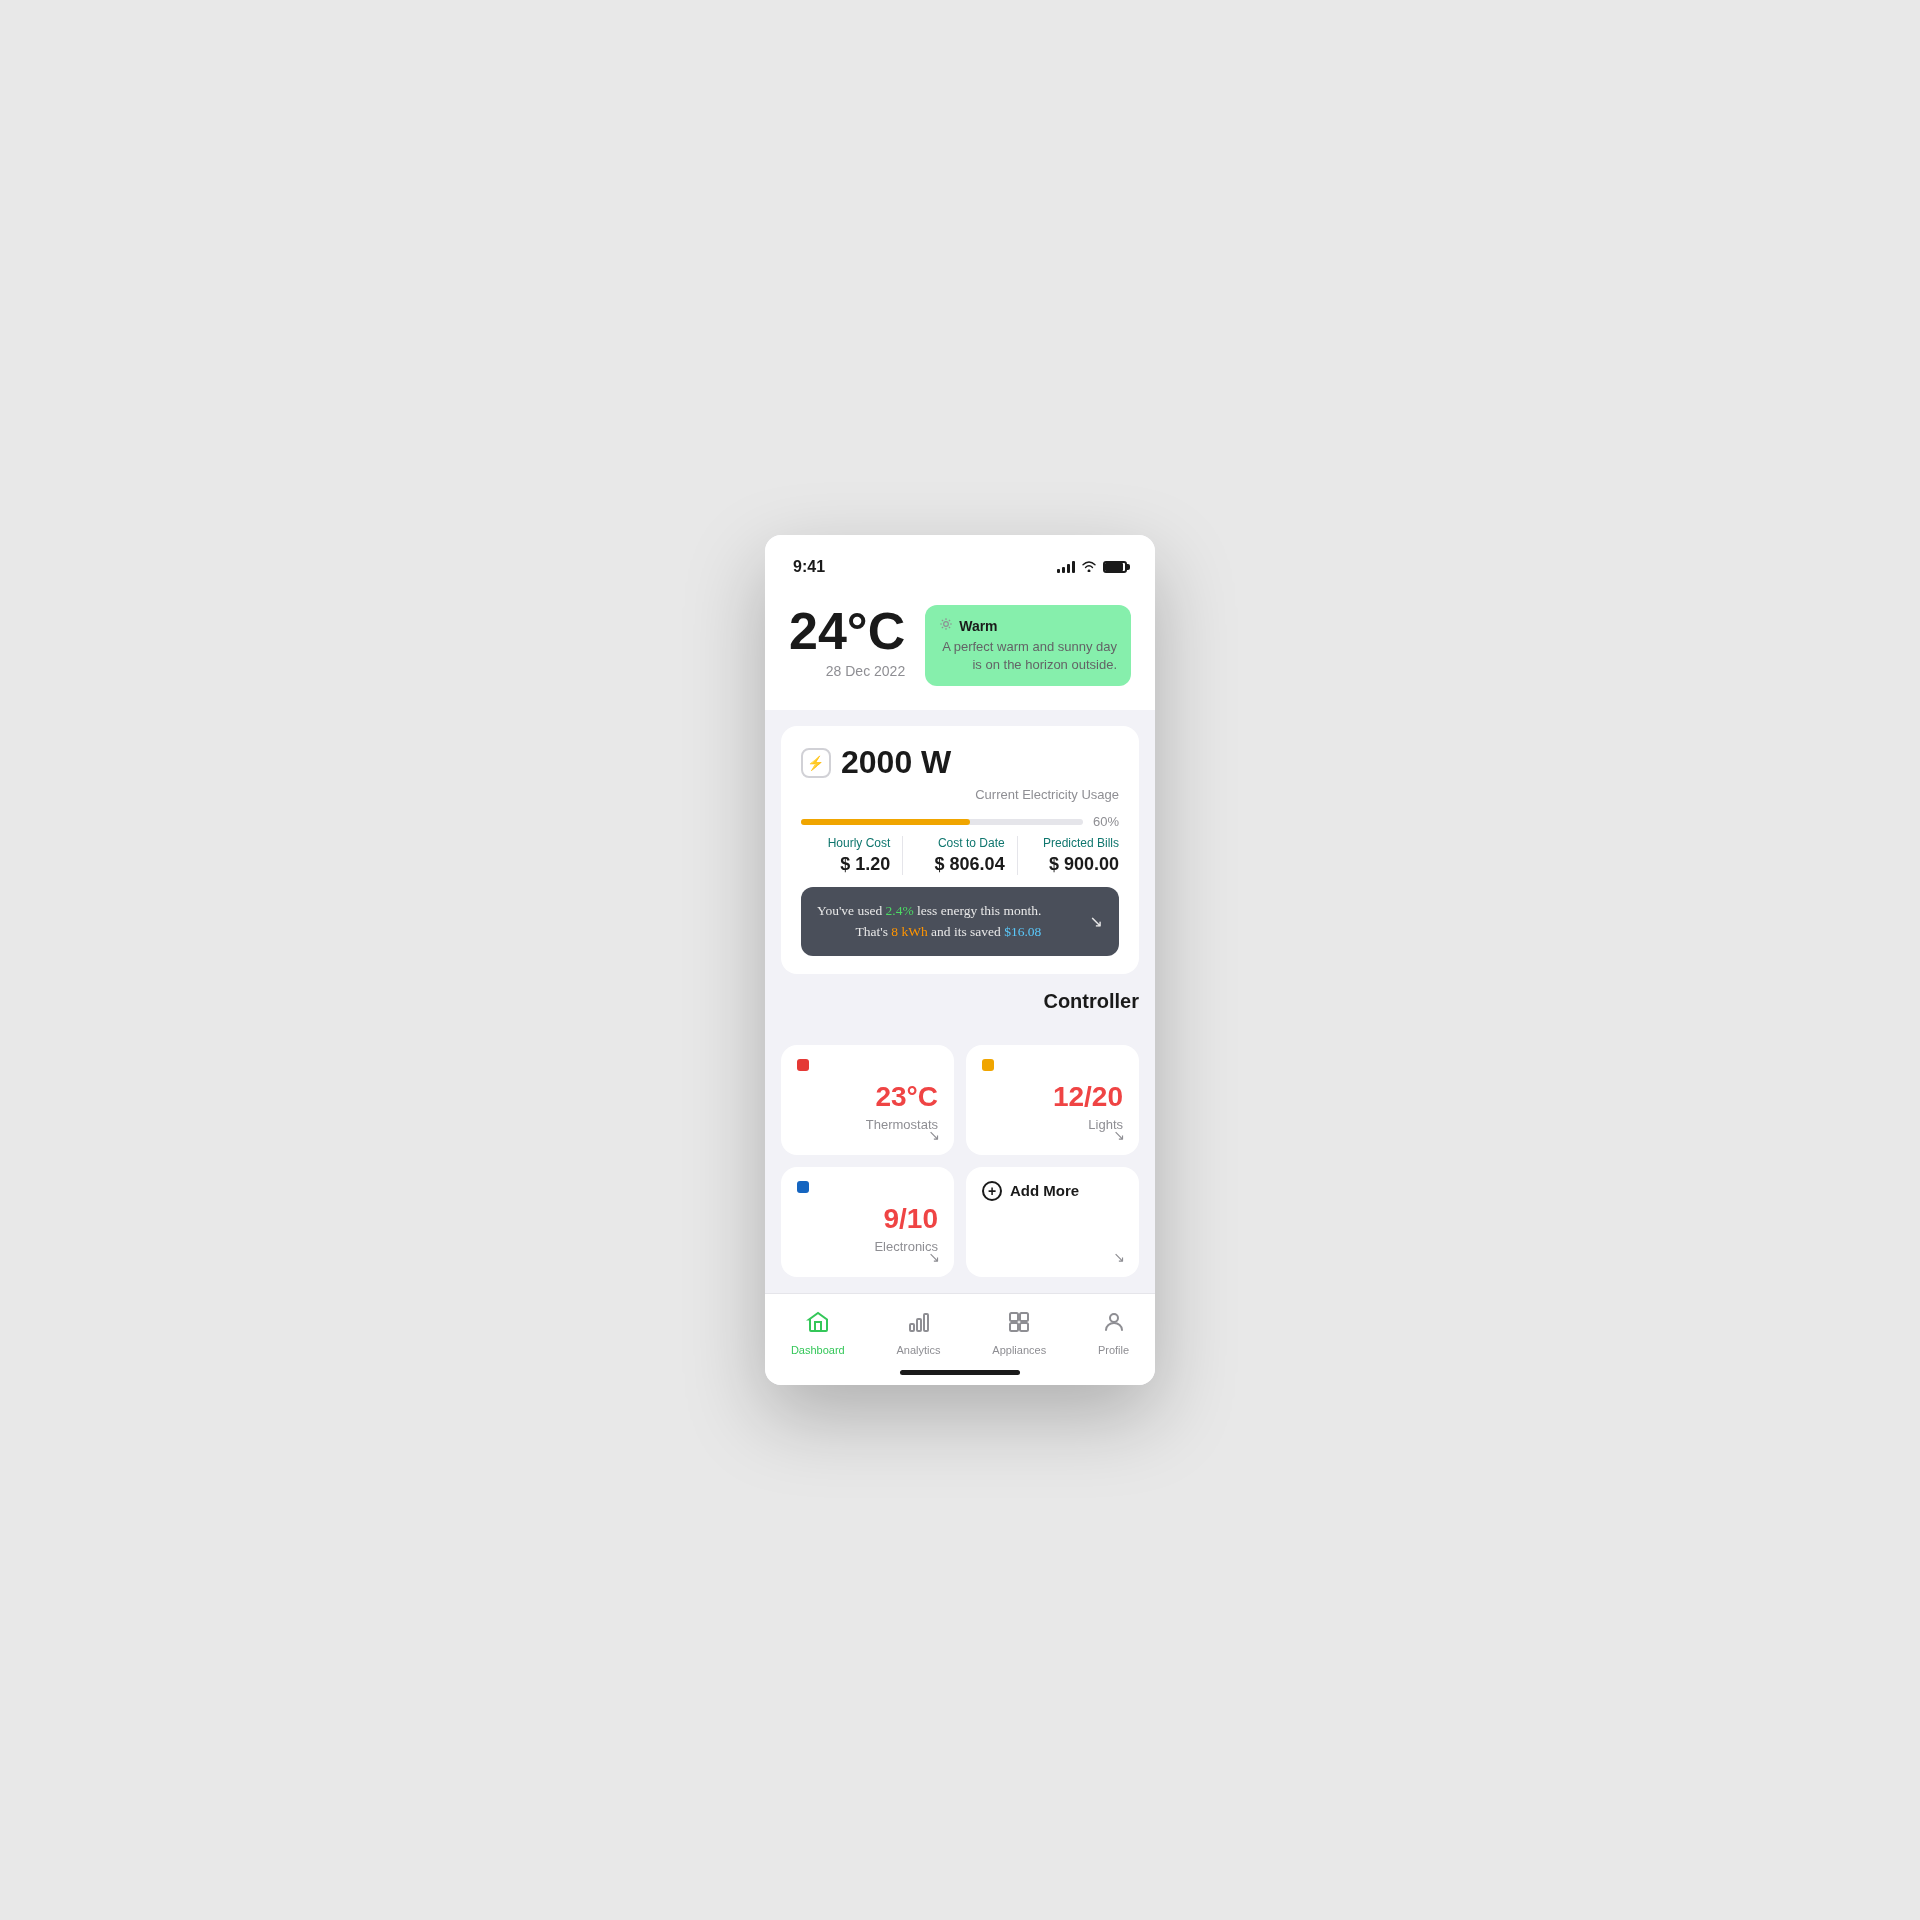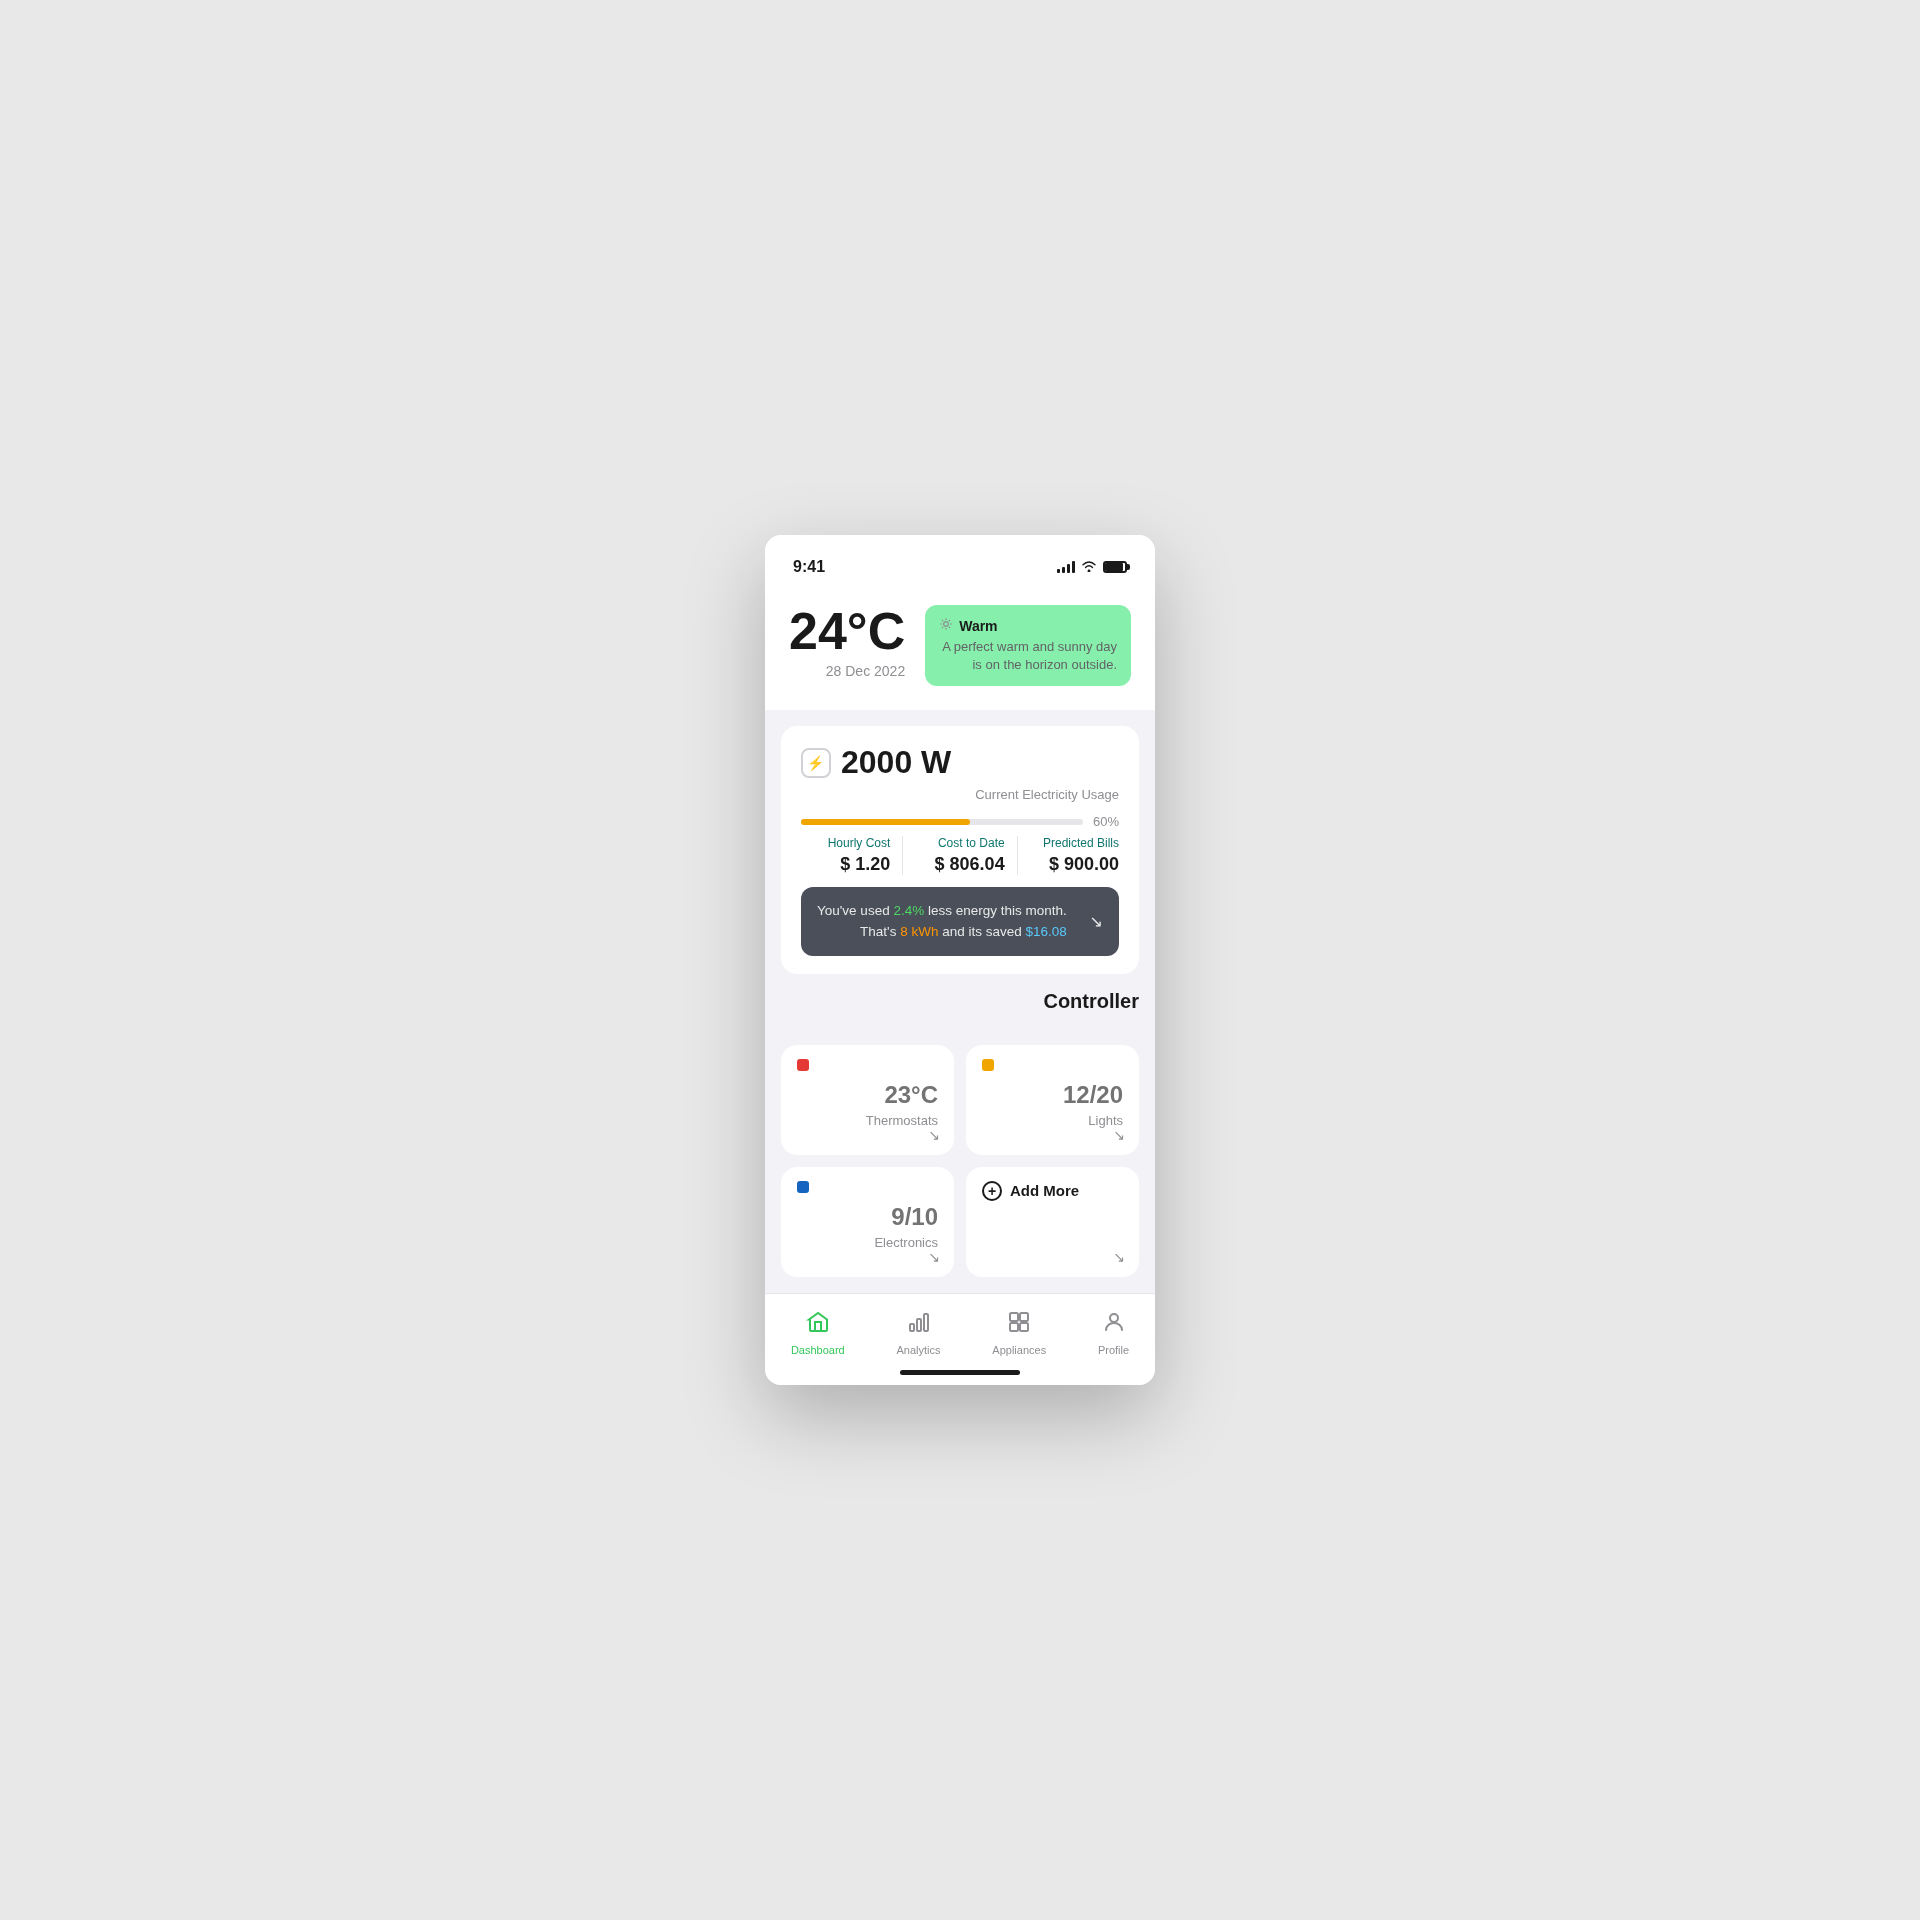--- a/index.html
+++ b/index.html
@@ -218,20 +218,21 @@
       color: #1a1a1a;
     }
     .savings-banner {
       background: #4a4f5a;
       border-radius: 12px;
       padding: 14px 16px;
       display: flex;
       align-items: center;
       justify-content: space-between;
       margin-top: 12px;
+      font-family: Liberation Serif, serif;
     }
     .savings-text {
       font-size: 13.5px;
       color: #e8e8e8;
       line-height: 1.5;
     }
     .savings-highlight-green { color: #4cd964; }
     .savings-highlight-orange { color: #ff9500; }
     .savings-highlight-blue { color: #5ac8fa; }
     .arrow-icon {
@@ -257,23 +258,23 @@
       min-height: 110px;
       cursor: pointer;
     }
     .card-dot {
       width: 12px;
       height: 12px;
       border-radius: 3px;
       margin-bottom: 10px;
     }
     .card-value {
-      font-size: 24px;
+      font-size: 28px;
       font-weight: 700;
-      color: #737373;
+      color: #ef4444;
       margin-bottom: 4px;
     }
     .card-label {
       font-size: 13px;
       color: #8e8e93;
     }
     .card-arrow {
       position: absolute;
       bottom: 12px;
       right: 14px;

